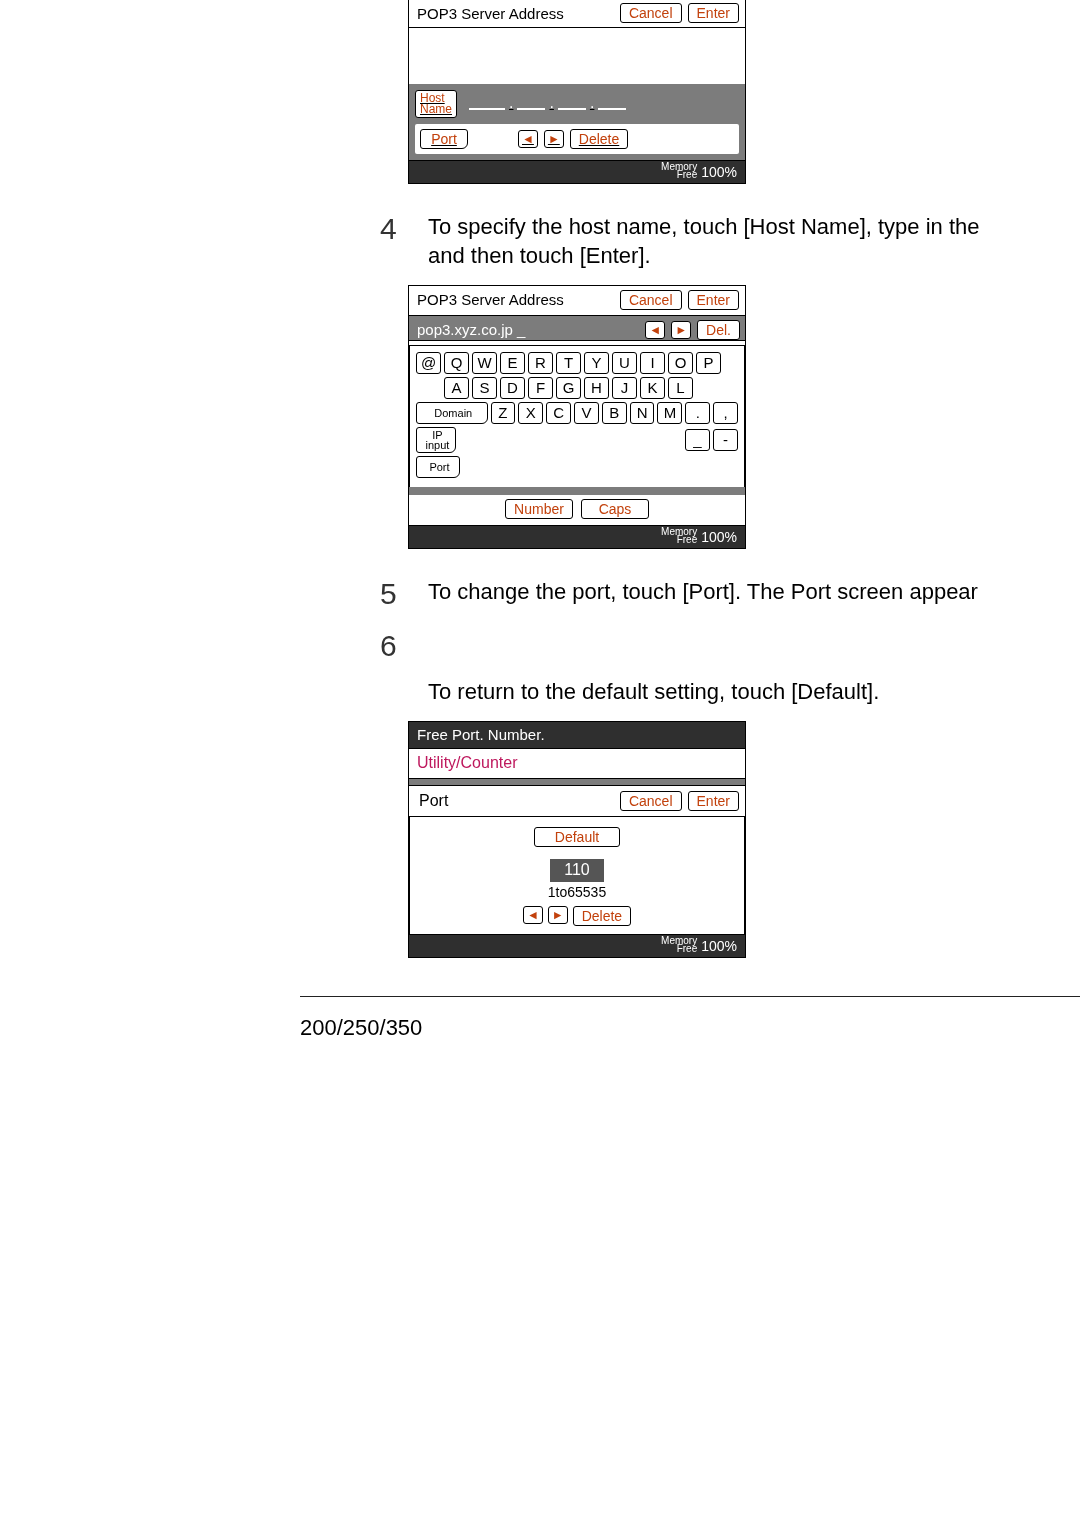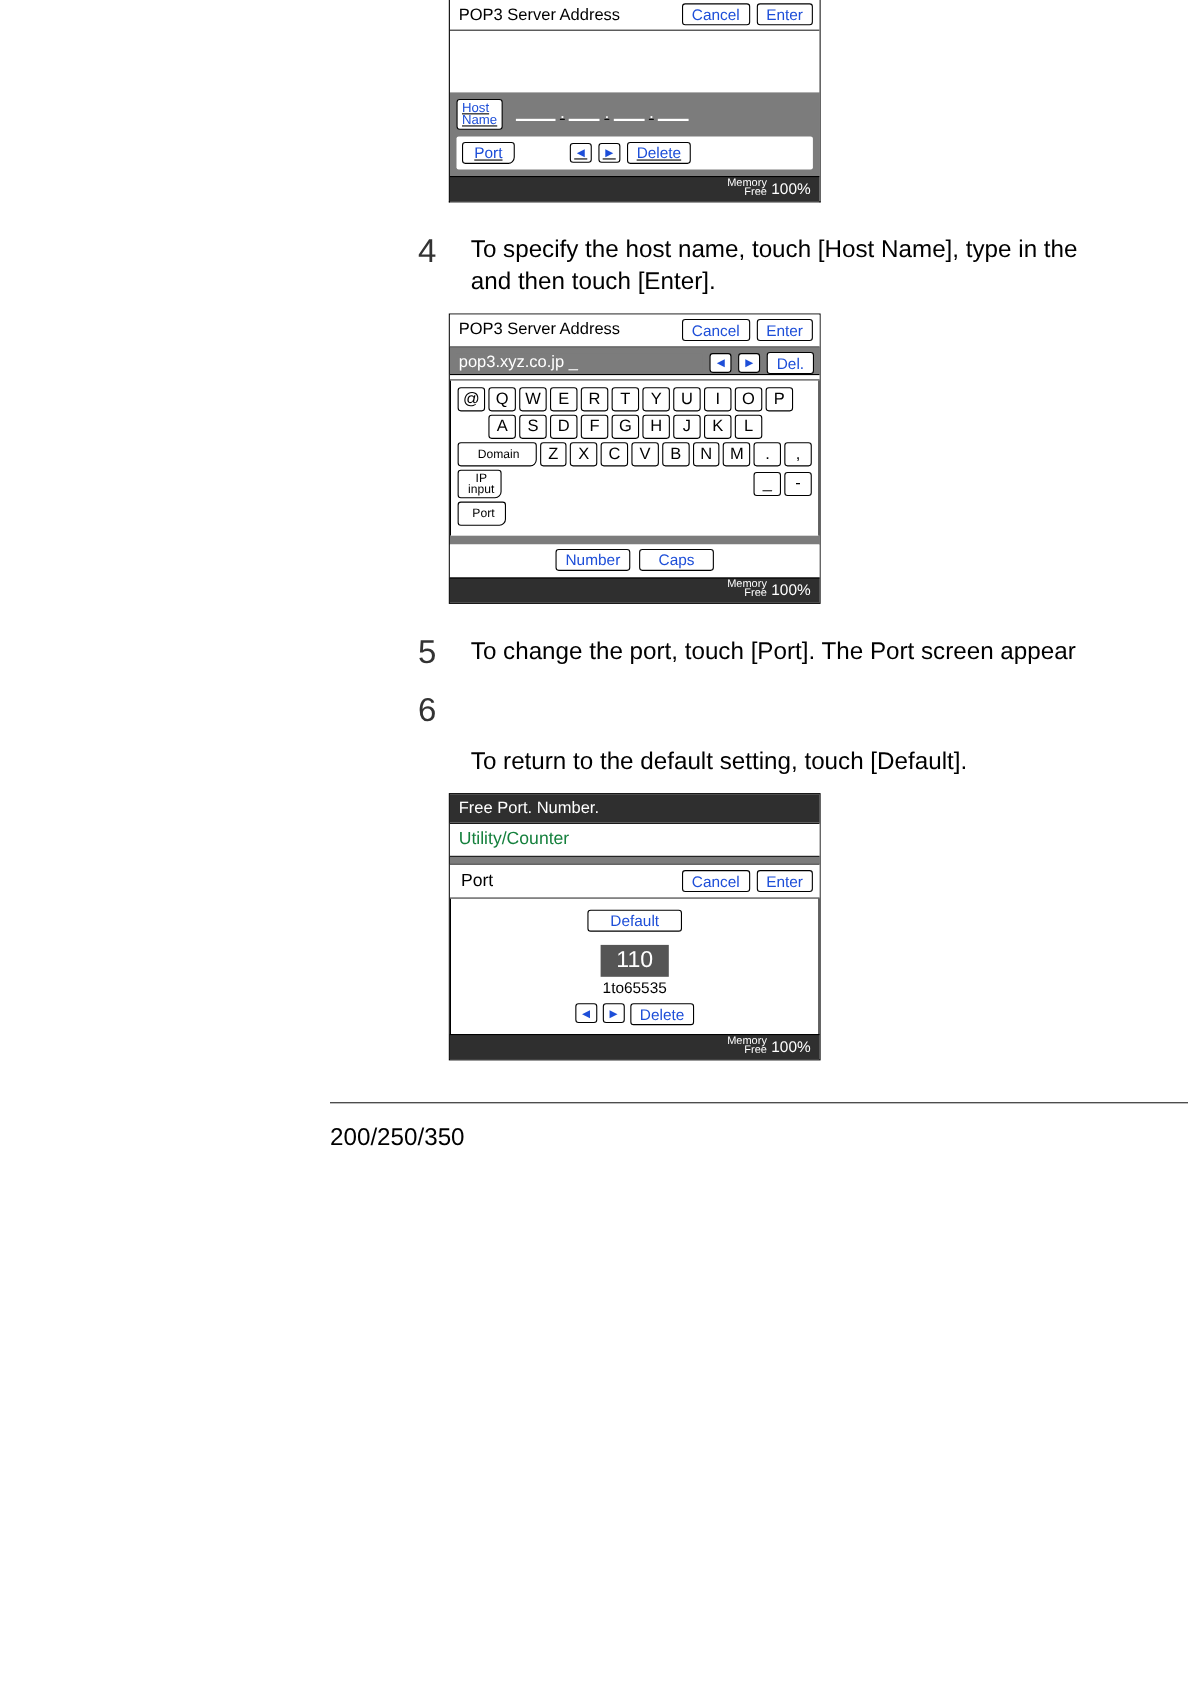--- a/index.html
+++ b/index.html
@@ -58,21 +58,21 @@
     justify-content: space-between;
   }
   .panel-header-dark .title { flex: 1; }
   .panel-header-dark .btns { display: flex; gap: 6px; }
   .btn {
     display: inline-flex;
     align-items: center;
     justify-content: center;
     border: 1.5px solid #000;
     background: #fff;
-    color: #1d4ed8;
+    color: #c2410c;
     font-size: 14px;
     padding: 1px 8px;
     border-radius: 3px;
     min-width: 36px;
     height: 20px;
   }
   .btn.small { min-width: 18px; padding: 0 3px; height: 18px; font-size: 13px;}
   .btn.sidebtn {
     border-radius: 3px;
     font-size: 12px;
@@ -105,21 +105,21 @@
   }
   .arrow-left::before { content:"◄"; font-size:12px; }
   .arrow-right::before { content:"►"; font-size:12px; }
   .mem-footer {
     background:#2f2f2f;
     color:#fff;
     font-size:12px;
     padding:2px 8px 3px 8px;
     display:flex;
     justify-content:flex-end;
-    align-items:flex-start;
+    align-items:flex-end;
     gap:4px;
     border-top: 1px solid #000;
   }
   .mem-footer .memlabel { line-height:0.85; font-size:10px; text-align:right;}
   .mem-footer .memlabel span{ display:block;}
   .mem-footer .mempct { font-size:14px; }
   
   .p2 .inputbar {
     background:#7c7c7c;
     padding:4px 5px 0 5px;
@@ -162,21 +162,21 @@
     background:#fff;
     padding:4px 5px 6px 5px;
     display:flex;
     gap:8px;
     justify-content:center;
   }
   .p2 .bottom-ctrls .btn { width:68px; }
   
   .p3 .subheader {
     background:#fff;
-    color:#15803d;
+    color:#be185d;
     font-size:16px;
     padding:5px 8px 6px 8px;
     border-top:1px solid #000;
     border-bottom:1px solid #000;
   }
   .p3 .graybar { background:#7c7c7c; height:6px; }
   .p3 .titlerow {
     background:#fff;
     padding:5px 6px 5px 10px;
     display:flex;
@@ -194,21 +194,21 @@
     border-right:1.5px solid #000;
   }
   .p3 .default-row { display:flex; justify-content:center; margin:4px 0 12px 0;}
   .p3 .default-row .btn { width:86px;}
   .p3 .value-row { text-align:center; }
   .p3 .value-row .val {
     background:#555;
     color:#fff;
     display:inline-block;
     padding:2px 14px 3px 14px;
-    font-size:21px;
+    font-size:16px;
     position:relative;
   }
   .p3 .value-row .val::before {
     content:"";
     position:absolute;
     left:8px; right:auto;
     bottom:2px;
     width:22px; height:1px;
     background:transparent;
   }

